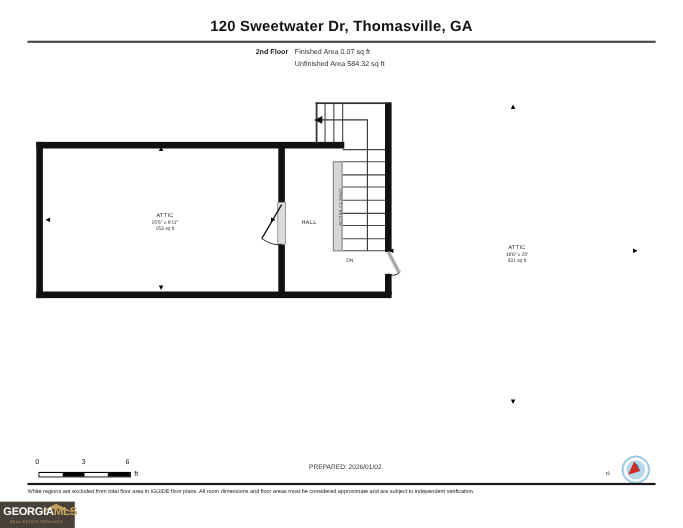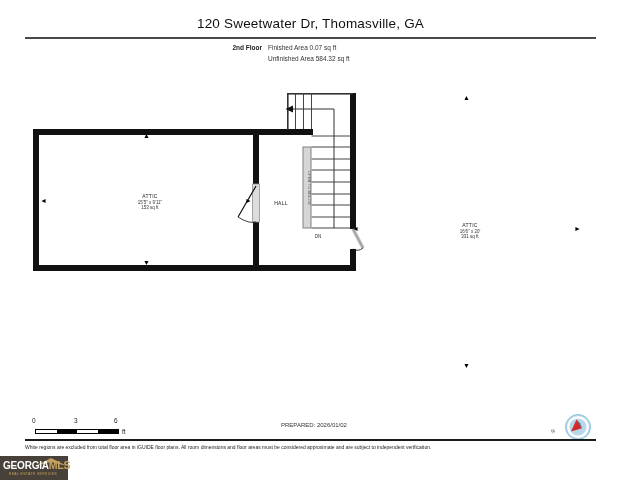--- a/index.html
+++ b/index.html
@@ -1,20 +1,20 @@
 <!DOCTYPE html>
 <html><head>
 <meta charset="utf-8">
 <style>
   html,body{margin:0;padding:0;background:#fff;}
   #page{position:relative;width:621px;height:480px;background:#ffffff;overflow:hidden;
         font-family:"Liberation Sans", sans-serif;color:#111;}
   .abs{position:absolute;}
   
-  #title{top:16px;left:0;width:621px;text-align:center;font-size:13.5px;font-weight:normal;letter-spacing:.2px;}
+  #title{top:16px;left:0;width:621px;text-align:center;font-size:13.5px;font-weight:bold;letter-spacing:.2px;}
   #header-rule{left:25px;top:37px;width:571px;height:2px;background:#4a4a4a;}
   #floor-label{left:180px;top:44px;width:82px;text-align:right;font-size:6.5px;font-weight:bold;color:#222;}
   #finished-area{left:268px;top:44px;font-size:6.5px;color:#333;}
   #unfinished-area{left:268px;top:55px;font-size:6.5px;color:#333;}
   
   #plan{left:0;top:0;width:621px;height:480px;pointer-events:none;}
   
   .room-label{text-align:center;color:#222;line-height:1.3;}
   .room-name{font-size:5px;letter-spacing:.3px;}
   .room-dims,.room-area{font-size:4.5px;color:#333;}

